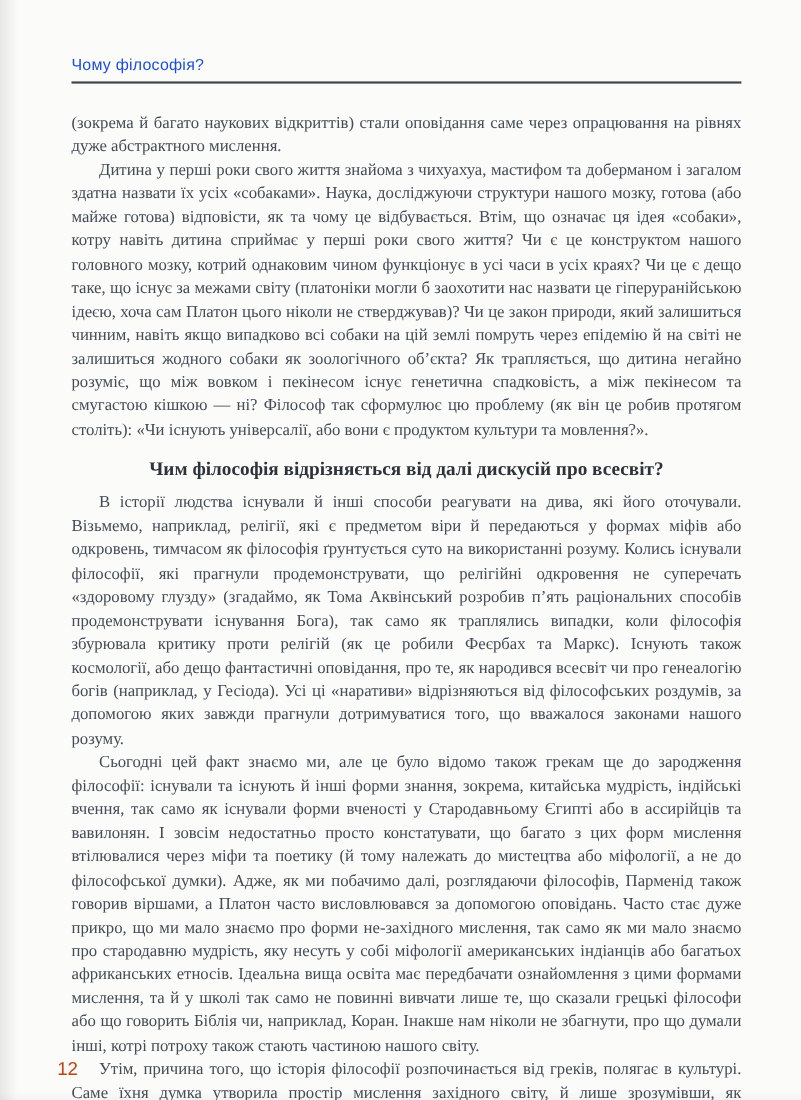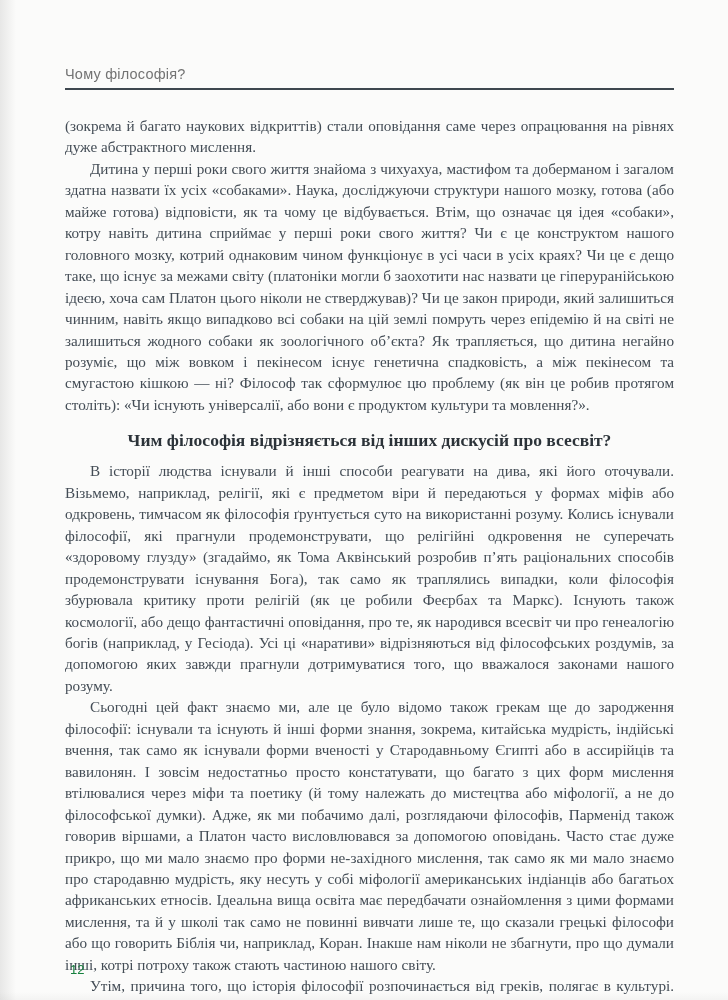--- a/index.html
+++ b/index.html
@@ -24,24 +24,23 @@
   }
   .page-inner {
     position: absolute;
     left: 65px; top: 0;
     width: 609px;
   }
   .running-header { padding-top: 52px; }
   .running-head {
     font-family: "Liberation Sans", sans-serif;
     font-size: 14.5px;
-    color: #737373;
+    color: #1d4ed8;
     letter-spacing: 0.2px;
     display: block;
-    margin-top: 14px;
   }
   .header-rule {
     margin-top: 6px;
     height: 2px;
     background: #3e474f;
   }
   .page-body { margin-top: 25px; }
   .page-body p {
     margin: 0;
     text-indent: 25px;
@@ -54,24 +53,24 @@
   .section-heading {
     font-size: 17.5px;
     font-weight: bold;
     text-align: center;
     color: #2c3339;
     margin: 15px 0 9px 0;
     font-family: "Liberation Serif", serif;
   }
   .page-number {
     position: absolute;
-    left: 70px; top: 962px;
+    left: 52px; top: 962px;
     font-family: "Liberation Sans", sans-serif;
-    font-size: 13px;
-    color: #15803d;
+    font-size: 17px;
+    color: #c2410c;
   }
 </style>
 </head>
 <body>
 
 <div class="scan-edge-left"></div>
 <div class="scan-edge-bottom"></div>
 
 <div class="page-inner">
 
@@ -80,21 +79,21 @@
     <div class="header-rule"></div>
   </header>
 
   <main class="page-body">
 
     <div class="paras-top">
         <p>(зокрема й багато наукових відкриттів) стали оповідання саме через опрацювання на рівнях дуже абстрактного мислення.</p>
         <p>Дитина у перші роки свого життя знайома з чихуахуа, мастифом та доберманом і загалом здатна назвати їх усіх «собаками». Наука, досліджуючи структури нашого мозку, готова (або майже готова) відповісти, як та чому це відбувається. Втім, що означає ця ідея «собаки», котру навіть дитина сприймає у перші роки свого життя? Чи є це конструктом нашого головного мозку, котрий однаковим чином функціонує в усі часи в усіх краях? Чи це є дещо таке, що існує за межами світу (платоніки могли б заохотити нас назвати це гіперуранійською ідеєю, хоча сам Платон цього ніколи не стверджував)? Чи це закон природи, який залишиться чинним, навіть якщо випадково всі собаки на цій землі помруть через епідемію й на світі не залишиться жодного собаки як зоологічного об’єкта? Як трапляється, що дитина негайно розуміє, що між вовком і пекінесом існує генетична спадковість, а між пекінесом та смугастою кішкою — ні? Філософ так сформулює цю проблему (як він це робив протягом століть): «Чи існують універсалії, або вони є продуктом культури та мовлення?».</p>
       </div>
 
-    <h2 class="section-heading">Чим філософія відрізняється від інших дискусій про всесвіт?</h2>
+    <h2 class="section-heading">Чим філософія відрізняється від далі дискусій про всесвіт?</h2>
 
     <div class="paras-bottom">
         <p>В історії людства існували й інші способи реагувати на дива, які його оточували. Візьмемо, наприклад, релігії, які є предметом віри й передаються у формах міфів або одкровень, тимчасом як філософія ґрунтується суто на використанні розуму. Колись існували філософії, які прагнули продемонструвати, що релігійні одкровення не суперечать «здоровому глузду» (згадаймо, як Тома Аквінський розробив п’ять раціональних способів продемонструвати існування Бога), так само як траплялись випадки, коли філософія збурювала критику проти релігій (як це робили Феєрбах та Маркс). Існують також космології, або дещо фантастичні оповідання, про те, як народився всесвіт чи про генеалогію богів (наприклад, у Гесіода). Усі ці «наративи» відрізняються від філософських роздумів, за допомогою яких завжди прагнули дотримуватися того, що вважалося законами нашого розуму.</p>
         <p>Сьогодні цей факт знаємо ми, але це було відомо також грекам ще до зародження філософії: існували та існують й інші форми знання, зокрема, китайська мудрість, індійські вчення, так само як існували форми вченості у Стародавньому Єгипті або в ассирійців та вавилонян. І зовсім недостатньо просто констатувати, що багато з цих форм мислення втілювалися через міфи та поетику (й тому належать до мистецтва або міфології, а не до філософської думки). Адже, як ми побачимо далі, розглядаючи філософів, Парменід також говорив віршами, а Платон часто висловлювався за допомогою оповідань. Часто стає дуже прикро, що ми мало знаємо про форми не-західного мислення, так само як ми мало знаємо про стародавню мудрість, яку несуть у собі міфології американських індіанців або багатьох африканських етносів. Ідеальна вища освіта має передбачати ознайомлення з цими формами мислення, та й у школі так само не повинні вивчати лише те, що сказали грецькі філософи або що говорить Біблія чи, наприклад, Коран. Інакше нам ніколи не збагнути, про що думали інші, котрі потроху також стають частиною нашого світу.</p>
         <p>Утім, причина того, що історія філософії розпочинається від греків, полягає в культурі. Саме їхня думка утворила простір мислення західного світу, й лише зрозумівши, як розмірковували греки, ми зможемо збагнути, в який спосіб розвивалося мислення</p>
       </div>
 
   </main>
 
 </div>

